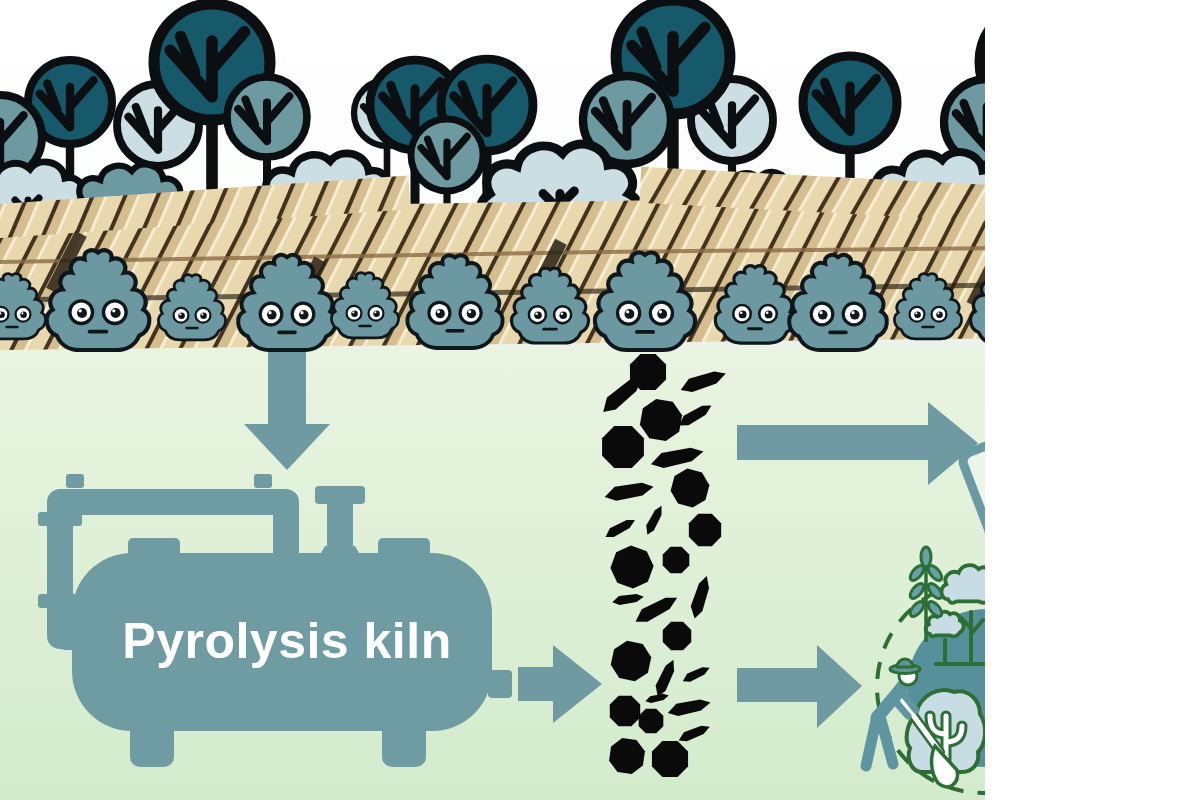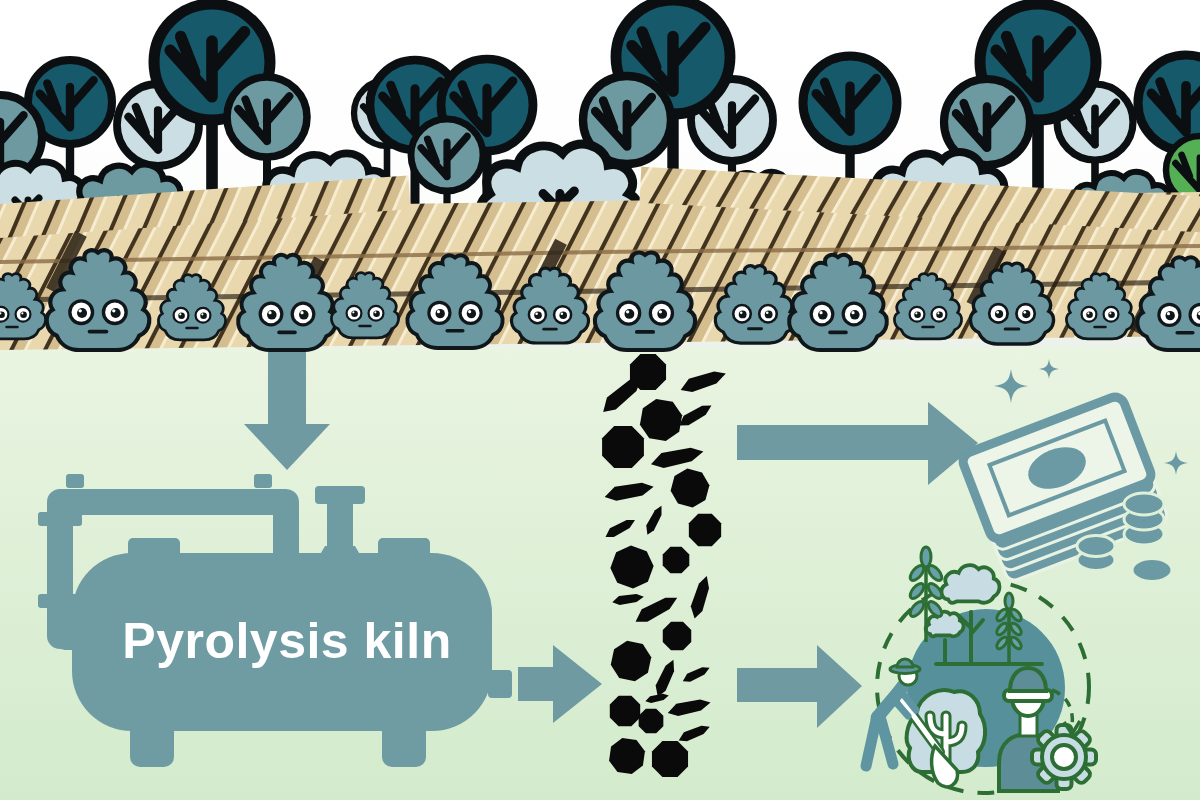--- a/index.html
+++ b/index.html
@@ -1,16 +1,16 @@
 <!DOCTYPE html>
 <html><head>
 <meta charset="utf-8">
 <style>
   html,body{margin:0;padding:0;background:#ffffff;}
-  .stage{position:relative;width:1200px;height:800px;overflow:hidden;
+  .stage{position:relative;width:985px;height:800px;overflow:hidden;
          font-family:"Liberation Sans",sans-serif;}
   svg{display:block;}
   .kiln-label{font-family:"Liberation Sans",sans-serif;font-weight:bold;
               font-size:50px;fill:#ffffff;letter-spacing:0.5px;}
 </style>
 </head>
 <body>
 
 <div class="stage">
 <svg width="1200" height="800" viewBox="0 0 1200 800">

